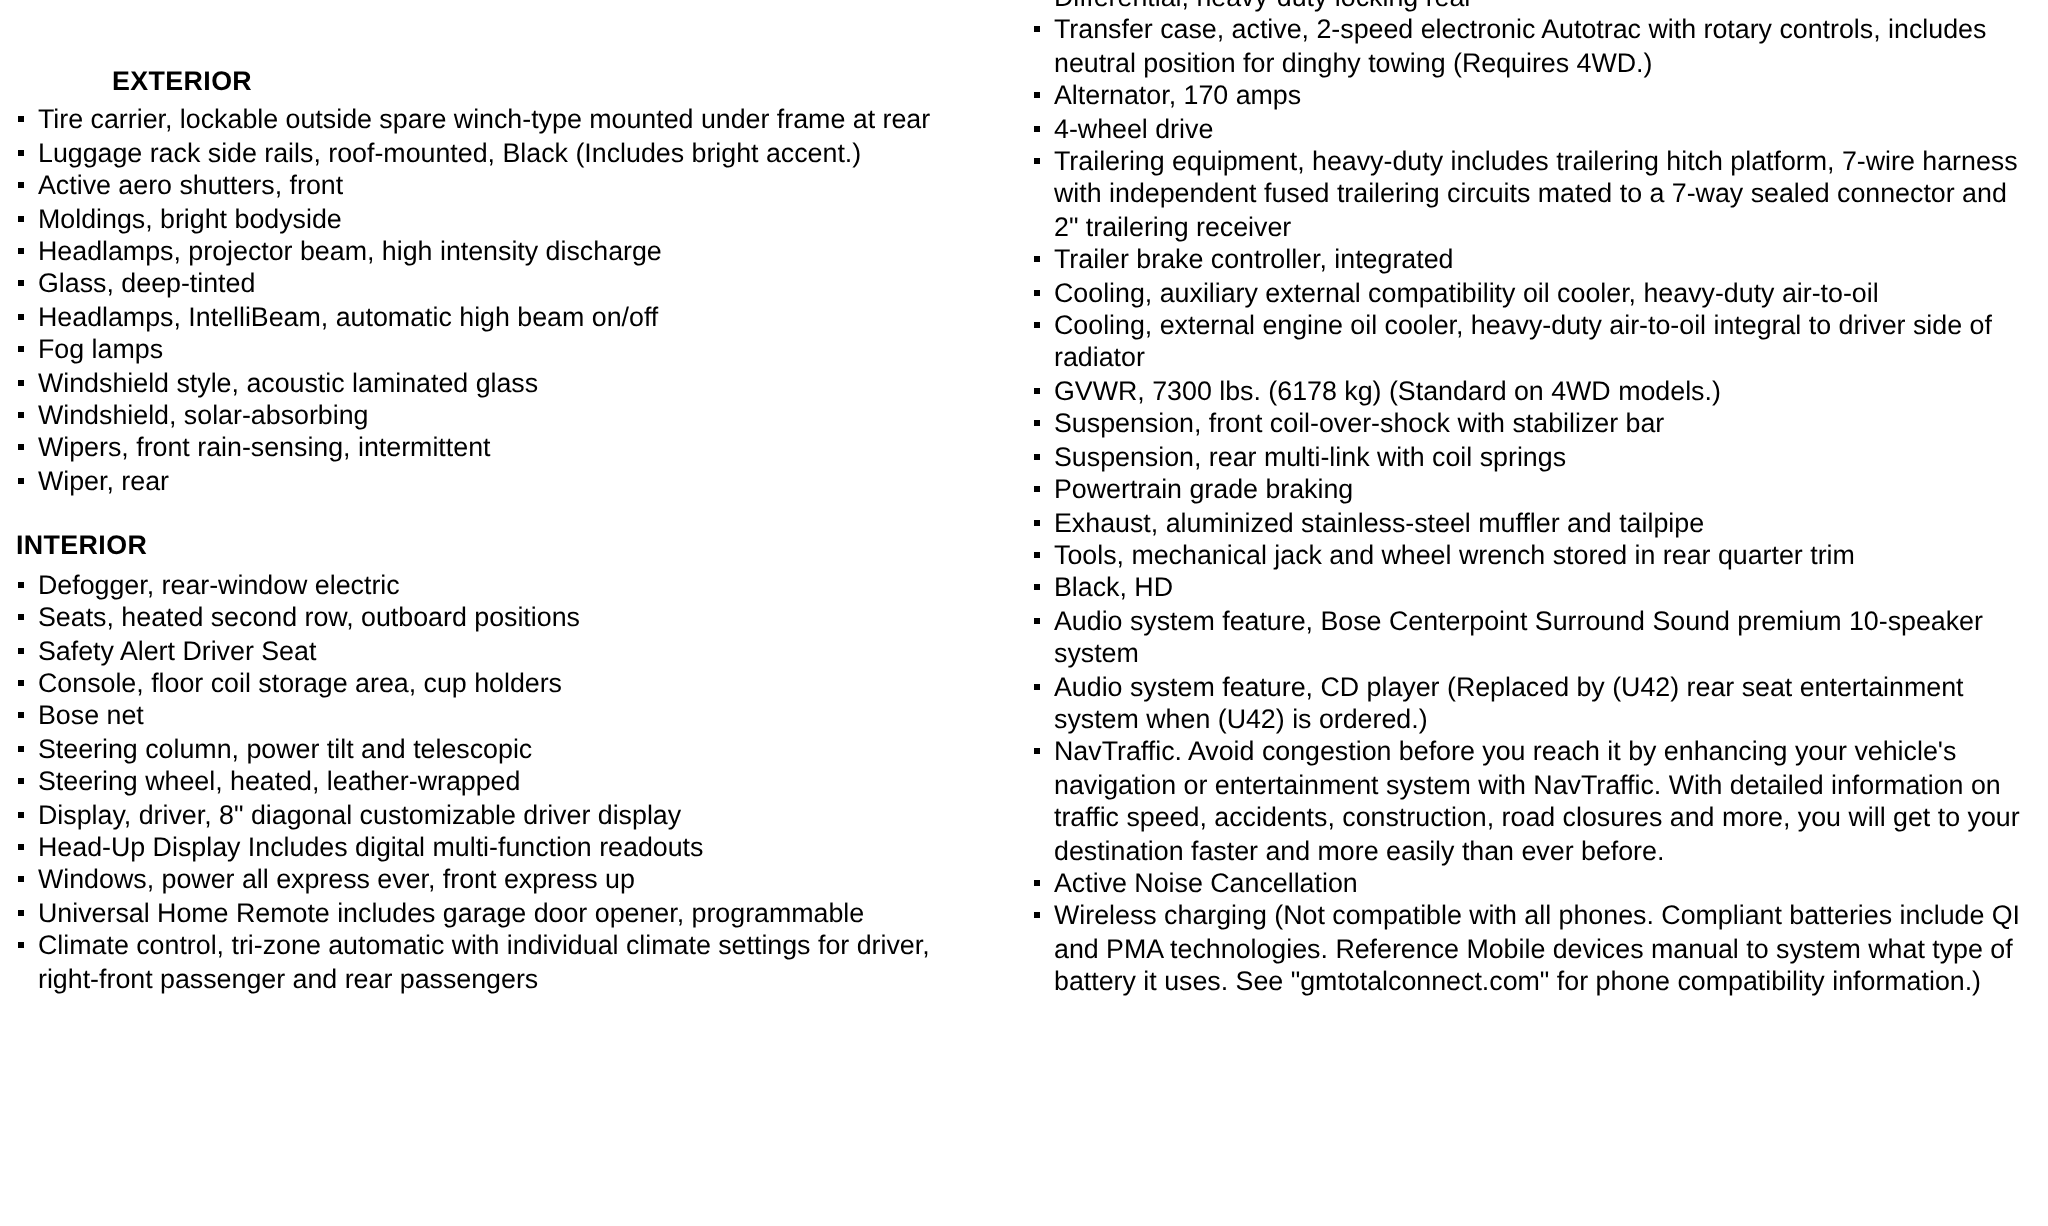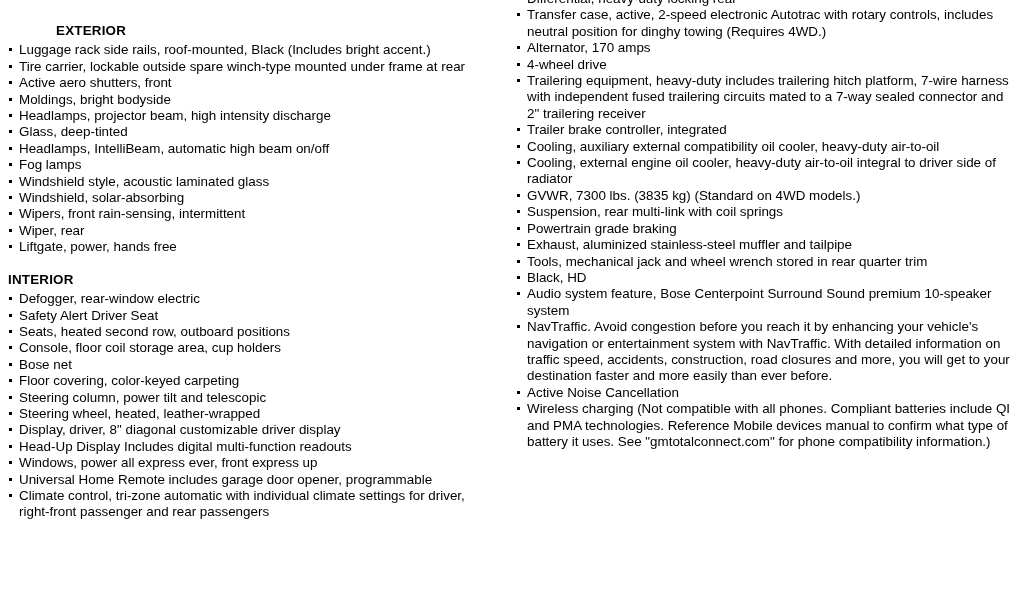--- a/index.html
+++ b/index.html
@@ -31,21 +31,21 @@
     width: 512px;
     padding: 0 6px 0 4px;
     margin-top: -9px;
   }
   .section-title {
     font-weight: bold;
     margin: 16px 0 3px 0;
     letter-spacing: 0.2px;
   }
   .col > .section-title:first-child {
-    margin-top: 0;
+    margin-top: 10px;
     padding-left: 48px;
   }
   ul.feature-list {
     list-style: none;
     margin: 0;
     padding: 0;
   }
   li.feature-item {
     position: relative;
     padding-left: 11px;
@@ -60,69 +60,69 @@
     background: #000000;
   }
 </style>
 </head>
 <body>
 
 <div class="page" id="columns">
     <div class="col col-left">
       <div class="section-title">EXTERIOR</div>
       <ul class="feature-list">
+        <li class="feature-item"><span class="bullet"></span><span>Tire carrier, lockable outside spare winch-type mounted under frame at rear</span></li>
         <li class="feature-item"><span class="bullet"></span><span>Luggage rack side rails, roof-mounted, Black (Includes bright accent.)</span></li>
-        <li class="feature-item"><span class="bullet"></span><span>Tire carrier, lockable outside spare winch-type mounted under frame at rear</span></li>
         <li class="feature-item"><span class="bullet"></span><span>Active aero shutters, front</span></li>
         <li class="feature-item"><span class="bullet"></span><span>Moldings, bright bodyside</span></li>
         <li class="feature-item"><span class="bullet"></span><span>Headlamps, projector beam, high intensity discharge</span></li>
         <li class="feature-item"><span class="bullet"></span><span>Glass, deep-tinted</span></li>
         <li class="feature-item"><span class="bullet"></span><span>Headlamps, IntelliBeam, automatic high beam on/off</span></li>
         <li class="feature-item"><span class="bullet"></span><span>Fog lamps</span></li>
         <li class="feature-item"><span class="bullet"></span><span>Windshield style, acoustic laminated glass</span></li>
         <li class="feature-item"><span class="bullet"></span><span>Windshield, solar-absorbing</span></li>
         <li class="feature-item"><span class="bullet"></span><span>Wipers, front rain-sensing, intermittent</span></li>
         <li class="feature-item"><span class="bullet"></span><span>Wiper, rear</span></li>
-        <li class="feature-item"><span class="bullet"></span><span>Liftgate, power, hands free</span></li>
       </ul>
       <div class="section-title">INTERIOR</div>
       <ul class="feature-list">
         <li class="feature-item"><span class="bullet"></span><span>Defogger, rear-window electric</span></li>
+        <li class="feature-item"><span class="bullet"></span><span>Seats, heated second row, outboard positions</span></li>
         <li class="feature-item"><span class="bullet"></span><span>Safety Alert Driver Seat</span></li>
-        <li class="feature-item"><span class="bullet"></span><span>Seats, heated second row, outboard positions</span></li>
         <li class="feature-item"><span class="bullet"></span><span>Console, floor coil storage area, cup holders</span></li>
         <li class="feature-item"><span class="bullet"></span><span>Bose net</span></li>
-        <li class="feature-item"><span class="bullet"></span><span>Floor covering, color-keyed carpeting</span></li>
+        <li class="feature-item"><span class="bullet"></span></li>
         <li class="feature-item"><span class="bullet"></span><span>Steering column, power tilt and telescopic</span></li>
         <li class="feature-item"><span class="bullet"></span><span>Steering wheel, heated, leather-wrapped</span></li>
         <li class="feature-item"><span class="bullet"></span><span>Display, driver, 8" diagonal customizable driver display</span></li>
         <li class="feature-item"><span class="bullet"></span><span>Head-Up Display Includes digital multi-function readouts</span></li>
         <li class="feature-item"><span class="bullet"></span><span>Windows, power all express ever, front express up</span></li>
         <li class="feature-item"><span class="bullet"></span><span>Universal Home Remote includes garage door opener, programmable</span></li>
         <li class="feature-item"><span class="bullet"></span><span>Climate control, tri-zone automatic with individual climate settings for driver, right-front passenger and rear passengers</span></li>
       </ul>
     </div>
     <div class="col col-right">
       <ul class="feature-list">
         <li class="feature-item"><span>Differential, heavy-duty locking rear</span></li>
         <li class="feature-item"><span class="bullet"></span><span>Transfer case, active, 2-speed electronic Autotrac with rotary controls, includes neutral position for dinghy towing (Requires 4WD.)</span></li>
         <li class="feature-item"><span class="bullet"></span><span>Alternator, 170 amps</span></li>
         <li class="feature-item"><span class="bullet"></span><span>4-wheel drive</span></li>
         <li class="feature-item"><span class="bullet"></span><span>Trailering equipment, heavy-duty includes trailering hitch platform, 7-wire harness with independent fused trailering circuits mated to a 7-way sealed connector and 2" trailering receiver</span></li>
         <li class="feature-item"><span class="bullet"></span><span>Trailer brake controller, integrated</span></li>
         <li class="feature-item"><span class="bullet"></span><span>Cooling, auxiliary external compatibility oil cooler, heavy-duty air-to-oil</span></li>
         <li class="feature-item"><span class="bullet"></span><span>Cooling, external engine oil cooler, heavy-duty air-to-oil integral to driver side of radiator</span></li>
-        <li class="feature-item"><span class="bullet"></span><span>GVWR, 7300 lbs. (3835 kg) (Standard on 4WD models.)</span></li>
-        <li class="feature-item"><span class="bullet"></span></li>
+        <li class="feature-item"><span class="bullet"></span><span>GVWR, 7300 lbs. (6178 kg) (Standard on 4WD models.)</span></li>
+        <li class="feature-item"><span class="bullet"></span><span>Suspension, front coil-over-shock with stabilizer bar</span></li>
         <li class="feature-item"><span class="bullet"></span><span>Suspension, rear multi-link with coil springs</span></li>
         <li class="feature-item"><span class="bullet"></span><span>Powertrain grade braking</span></li>
         <li class="feature-item"><span class="bullet"></span><span>Exhaust, aluminized stainless-steel muffler and tailpipe</span></li>
         <li class="feature-item"><span class="bullet"></span><span>Tools, mechanical jack and wheel wrench stored in rear quarter trim</span></li>
       </ul>
       <ul class="feature-list">
         <li class="feature-item"><span class="bullet"></span><span>Black, HD</span></li>
         <li class="feature-item"><span class="bullet"></span><span>Audio system feature, Bose Centerpoint Surround Sound premium 10-speaker system</span></li>
+        <li class="feature-item"><span class="bullet"></span><span>Audio system feature, CD player (Replaced by (U42) rear seat entertainment system when (U42) is ordered.)</span></li>
         <li class="feature-item"><span class="bullet"></span><span>NavTraffic. Avoid congestion before you reach it by enhancing your vehicle's navigation or entertainment system with NavTraffic. With detailed information on traffic speed, accidents, construction, road closures and more, you will get to your destination faster and more easily than ever before.</span></li>
         <li class="feature-item"><span class="bullet"></span><span>Active Noise Cancellation</span></li>
-        <li class="feature-item"><span class="bullet"></span><span>Wireless charging (Not compatible with all phones. Compliant batteries include QI and PMA technologies. Reference Mobile devices manual to confirm what type of battery it uses. See "gmtotalconnect.com" for phone compatibility information.)</span></li>
+        <li class="feature-item"><span class="bullet"></span><span>Wireless charging (Not compatible with all phones. Compliant batteries include QI and PMA technologies. Reference Mobile devices manual to system what type of battery it uses. See "gmtotalconnect.com" for phone compatibility information.)</span></li>
       </ul>
     </div>
   </div>
 
 </body></html>

